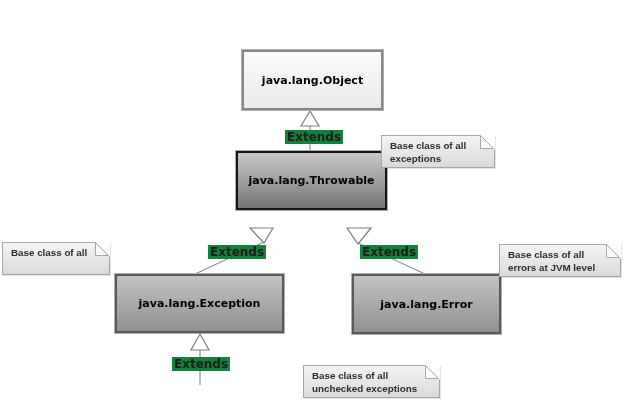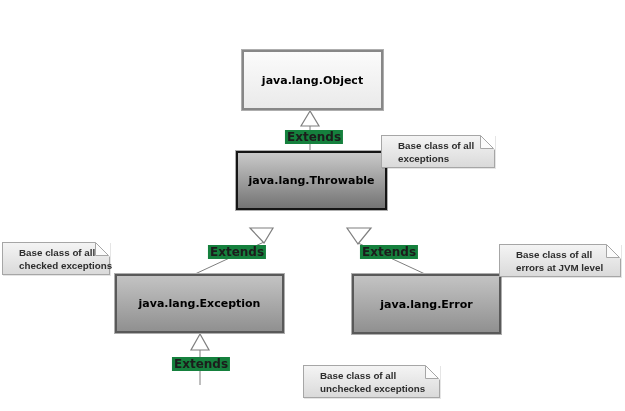--- a/index.html
+++ b/index.html
@@ -56,21 +56,21 @@
 
   
   .note{
     position:absolute;
     box-sizing:border-box;
     border:1px solid var(--note_border,#a6a6a6);
     background:linear-gradient(to bottom,var(--note_fill_top,#f4f4f4),var(--note_fill_bottom,#dadada));
     box-shadow:1px 1px 0 rgba(0,0,0,0.10);
     font-family:"Liberation Sans",sans-serif;
     font-weight:bold;font-size:9.8px;line-height:13px;color:var(--note_text,#2d2d2d);
-    padding:3px 0 0 16px;
+    padding:3px 0 0 8px;
   }
   .note div{white-space:nowrap;}
   .note--exceptions{left:381px;top:88px;width:114px;height:33px;}
   .note--checked{left:2px;top:195px;width:108px;height:33px;}
   .note--errors{left:499px;top:197px;width:122px;height:33px;}
   .note--unchecked{left:303px;top:318px;width:137px;height:33px;}
   .note .fold{position:absolute;top:-1px;right:-1px;width:15px;height:15px;}
   .fold-cut{fill:#ffffff;}
   .fold-flap{fill:#fbfbfb;stroke:var(--note_border,#a6a6a6);stroke-width:1;}
 </style>
@@ -111,21 +111,20 @@
   <div class="note note--exceptions">
     <div>Base class of all</div>
     <div>exceptions</div>
     <svg class="fold" viewBox="0 0 15 15">
       <path class="fold-cut" d="M0,0 L15,15 L15,0 Z"></path>
       <path class="fold-flap" d="M0.5,0.5 L13.5,13.5 L0.5,13.5 Z"></path>
     </svg>
   </div>
   <div class="note note--checked">
     <div>Base class of all</div>
-    <div>checked exceptions</div>
     <svg class="fold" viewBox="0 0 15 15">
       <path class="fold-cut" d="M0,0 L15,15 L15,0 Z"></path>
       <path class="fold-flap" d="M0.5,0.5 L13.5,13.5 L0.5,13.5 Z"></path>
     </svg>
   </div>
   <div class="note note--errors">
     <div>Base class of all</div>
     <div>errors at JVM level</div>
     <svg class="fold" viewBox="0 0 15 15">
       <path class="fold-cut" d="M0,0 L15,15 L15,0 Z"></path>

